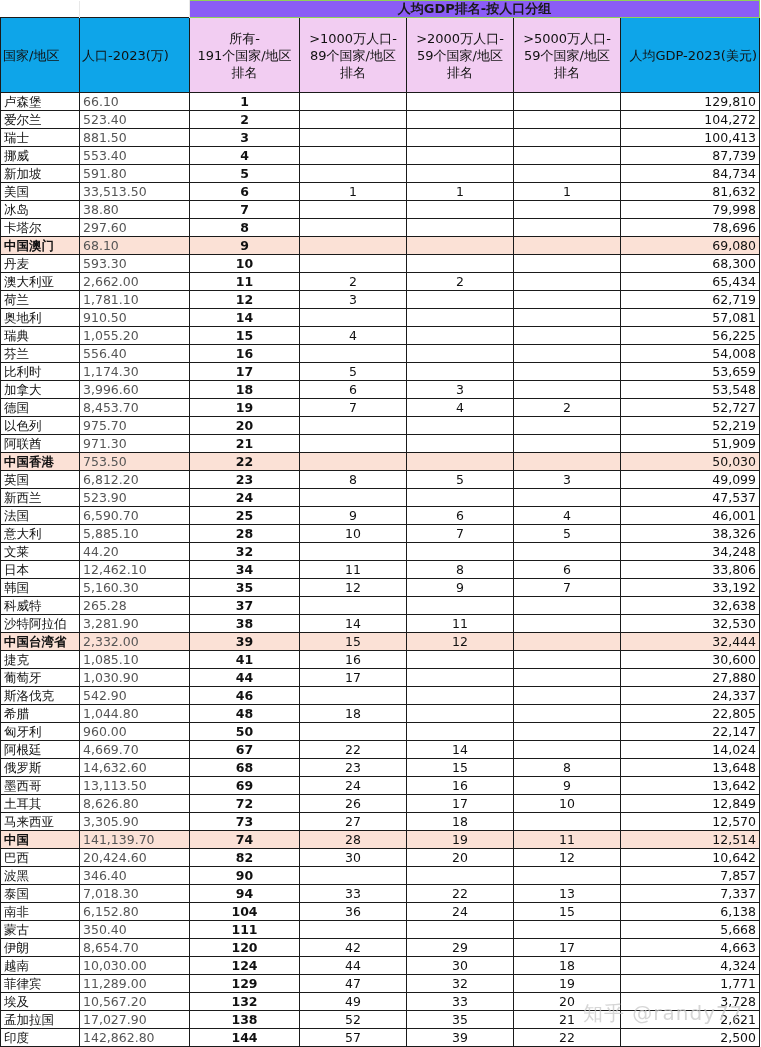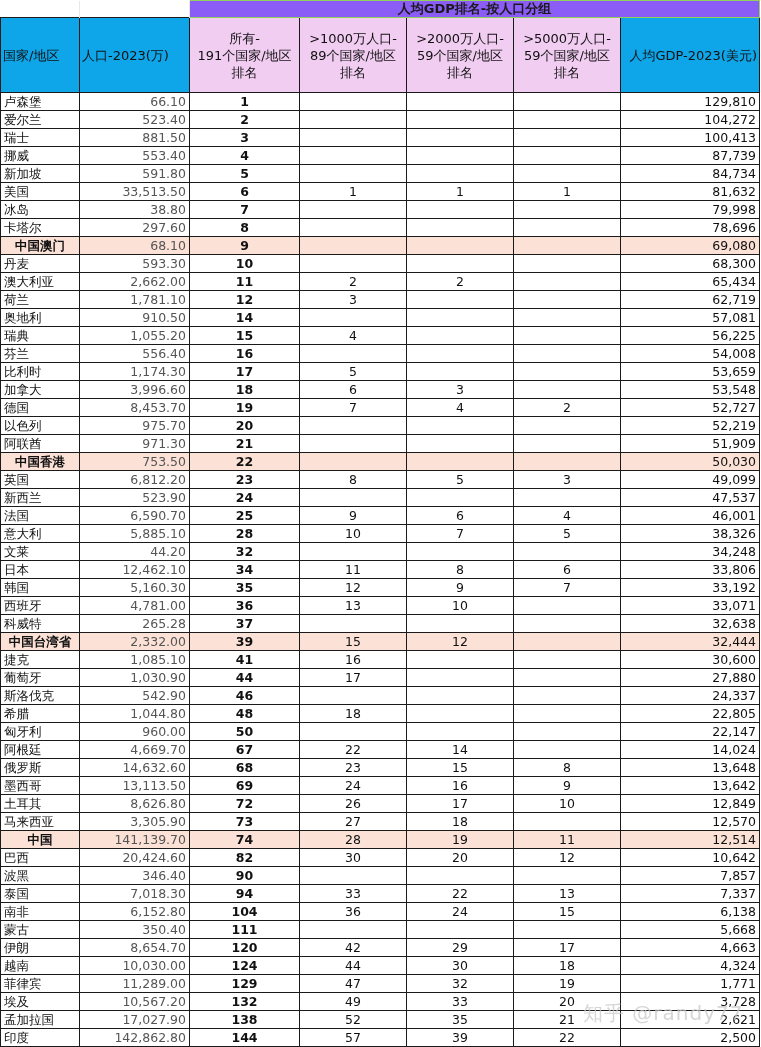--- a/index.html
+++ b/index.html
@@ -14,26 +14,26 @@
   col.c6 { width: 139px; }
   td, th { padding: 0 3px; font-size: 12.5px; line-height: 17px; height: 17px; border: 1px solid #1a1a1a; white-space: nowrap; overflow: hidden; }
   tr.top td { height: 16px; line-height: 16px; border: none; background: #fff; }
   tr.top td.group { background: #8b5cf6; border: 1px solid #8fd15a; text-align: center; font-weight: bold; color: #1a1a1a; font-size: 13px; }
   tr.top td.blank { border-right: 1px solid #e8e8e8; }
   tr.hdr th { height: 56px; line-height: 17px; font-weight: normal; font-size: 13px; white-space: normal; padding: 9px 2px; }
   tr.hdr th.green { background: #0ea5e9; text-align: left; }
   tr.hdr th.green.right { text-align: right; }
   tr.hdr th.pink { background: #f2cdf2; text-align: center; }
   td.name { text-align: left; margin-left: 8px; }
-  td.pop { text-align: right; color: #555; }
+  td.pop { text-align: left; color: #555; }
   td.rank { text-align: center; }
   td.rank.all { font-weight: bold; }
   td.gdp { text-align: right; }
   tr.hl td { background: #fbe1d6; }
-  tr.hl td.name { font-weight: bold; text-align: center; }
+  tr.hl td.name { font-weight: bold; }
   .watermark { position: absolute; left: 583px; top: 1000px; font-size: 20px; color: rgba(200,200,200,0.75); letter-spacing: 1px; pointer-events: none; font-family: "DejaVu Sans", sans-serif; }
   .sheet { position: relative; }
 </style>
 </head>
 <body>
 
 <div class="sheet">
   <table>
     <colgroup>
       <col class="c0">
@@ -307,36 +307,36 @@
         <tr>
           <td class="name">韩国</td>
           <td class="pop">5,160.30</td>
           <td class="rank all">35</td>
           <td class="rank">12</td>
           <td class="rank">9</td>
           <td class="rank">7</td>
           <td class="gdp">33,192</td>
         </tr>
         <tr>
-          <td class="name">西班牙</td>
-          <td class="pop">4,781.00</td>
-          <td class="rank all">36</td>
-          <td class="rank">13</td>
-          <td class="rank">10</td>
-          <td class="rank"></td>
-          <td class="gdp">33,071</td>
-        </tr>
-        <tr>
           <td class="name">科威特</td>
           <td class="pop">265.28</td>
           <td class="rank all">37</td>
           <td class="rank"></td>
           <td class="rank"></td>
           <td class="rank"></td>
           <td class="gdp">32,638</td>
+        </tr>
+        <tr>
+          <td class="name">沙特阿拉伯</td>
+          <td class="pop">3,281.90</td>
+          <td class="rank all">38</td>
+          <td class="rank">14</td>
+          <td class="rank">11</td>
+          <td class="rank"></td>
+          <td class="gdp">32,530</td>
         </tr>
         <tr class="hl">
           <td class="name">中国台湾省</td>
           <td class="pop">2,332.00</td>
           <td class="rank all">39</td>
           <td class="rank">15</td>
           <td class="rank">12</td>
           <td class="rank"></td>
           <td class="gdp">32,444</td>
         </tr>

